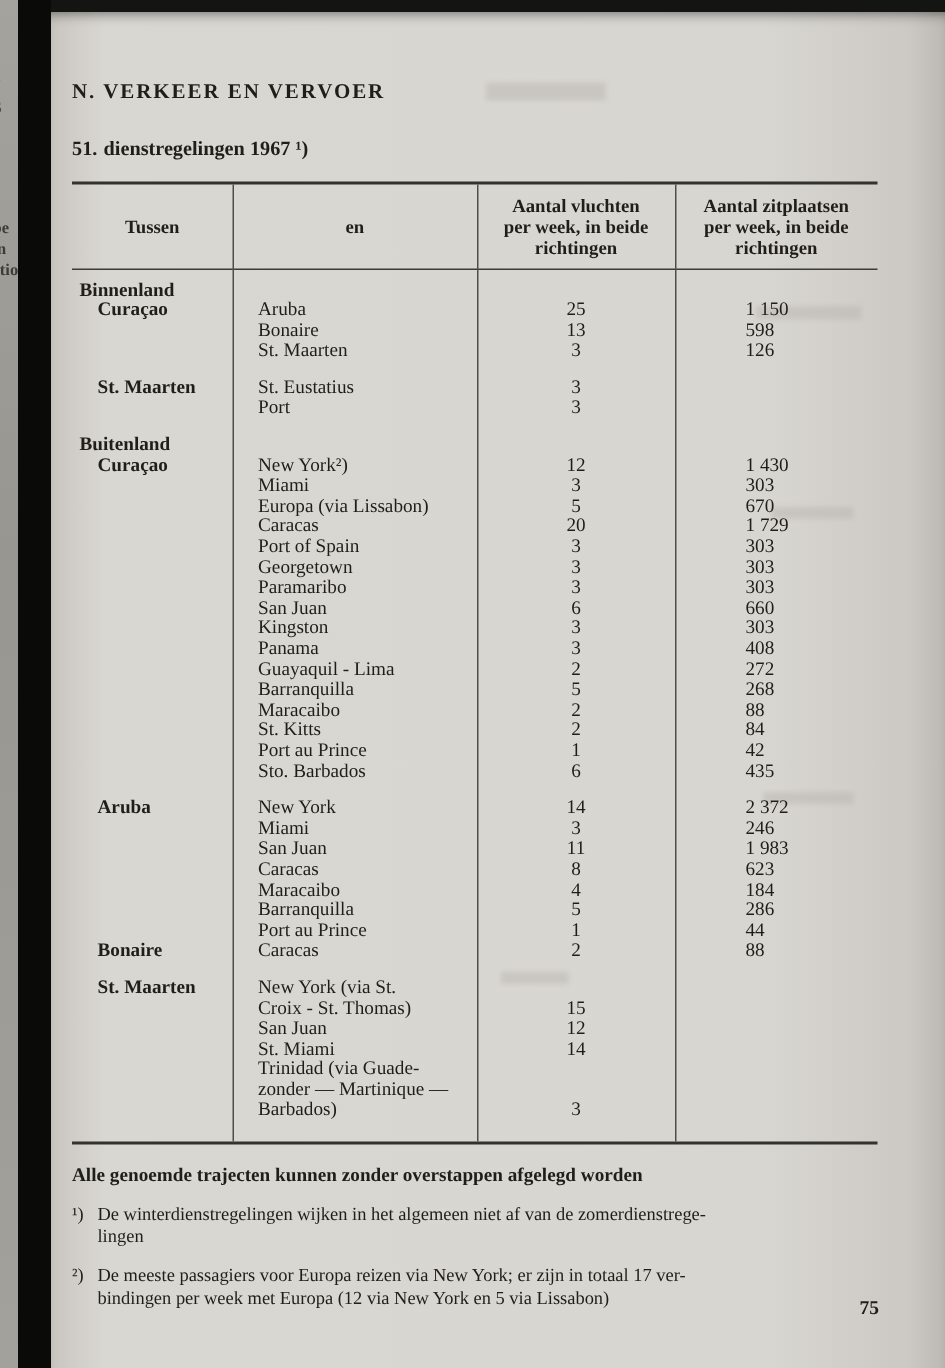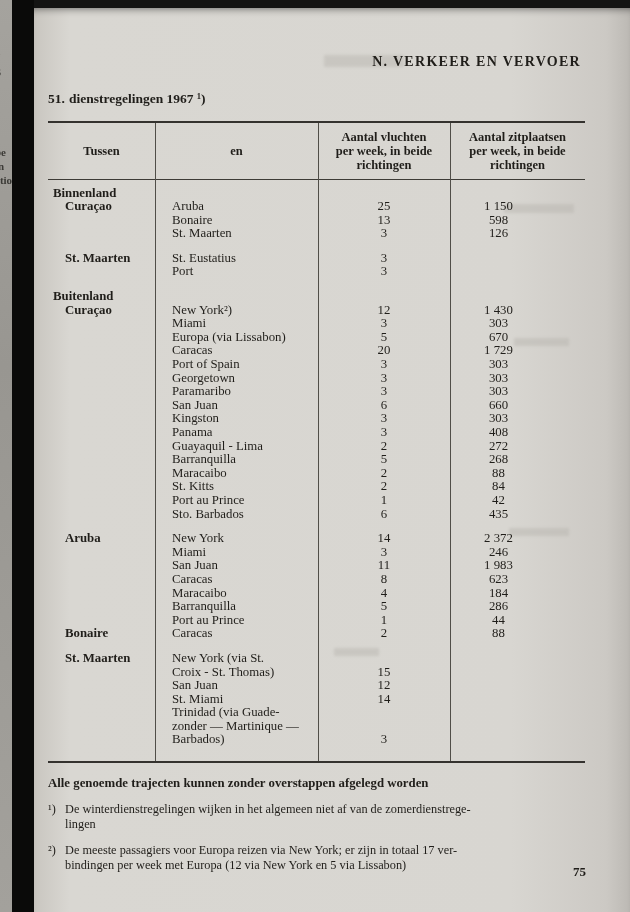--- a/index.html
+++ b/index.html
@@ -16,41 +16,41 @@
   .edge-frag { position:absolute; left:-5px; color:#3c3b37; font-size:11px; font-weight:bold; }
   .edge-black { position:absolute; left:12px; top:0; width:22px; height:100%; background:#0a0a09; z-index:3; }
   .page {
     position:absolute; left:34px; top:8px; width:596px; height:904px;
     background:linear-gradient(90deg,#c9c6c0 0%,#d9d7d2 6%,#d8d6d1 80%,#ccc9c4 96%,#bcb9b4 100%);
     box-shadow: inset 0 7px 9px -7px rgba(0,0,0,.6);
   }
   
   .bleed { position:absolute; background:#b6b3ad; opacity:.45; filter:blur(1.6px); pointer-events:none; }
   .content { position:absolute; left:14px; top:0; width:537px; }
-  .doc-header { margin-top:46px; text-align:right; font-weight:bold; font-size:14px;
+  .doc-header { margin-top:46px; font-weight:bold; font-size:14px;
                 letter-spacing:1.3px; padding-right:4px; }
   .title { margin-top:21px; display:flex; font-weight:bold; font-size:13.5px; line-height:16.5px; }
   .title .num { width:21px; flex:none; }
   .title .tline { display:block; }
 
   .table { margin-top:13px; position:relative;
            border-top:2px solid #34322e; border-bottom:2px solid #34322e; }
   .vline { position:absolute; top:0; bottom:0; width:1px; background:#504e48; }
   .v1 { left:107px; } .v2 { left:270px; } .v3 { left:402px; }
   .thead { display:grid; grid-template-columns:107px 163px 132px 135px;
            border-bottom:1px solid #3d3b36; font-weight:bold; font-size:12.5px;
            line-height:14px; text-align:center; align-items:center; padding:7px 0; min-height:56px; }
   .thead > div { white-space:pre-line; }
   .tbody { padding:7px 0 3px; font-size:12.8px; line-height:13.6px; }
   .trow { display:grid; grid-template-columns:107px 163px 132px 135px; align-items:start; }
   .c-tussen { padding-left:5px; font-weight:bold; }
   .c-tussen.from { padding-left:17px; }
   .c-en { padding-left:17px; white-space:pre-line; }
   .c-fl { text-align:center; align-self:end; }
-  .c-seat { text-align:center; padding-right:38px; align-self:end; }
+  .c-seat { text-align:left; padding-right:38px; align-self:end;padding-left:47px; }
   .rowgap { height:11px; }
 
   .note-bold { margin-top:13px; font-weight:bold; font-size:12.8px; }
   .footnote { margin-top:11px; display:flex; font-size:12.3px; line-height:15px; }
   .footnote .fmark { width:17px; flex:none; }
   .footnote .ftext { white-space:pre-line; flex:1; }
   .page-num { position:absolute; right:44px; bottom:32px; font-weight:bold; font-size:13px; }
 </style>
 </head>
 <body>

